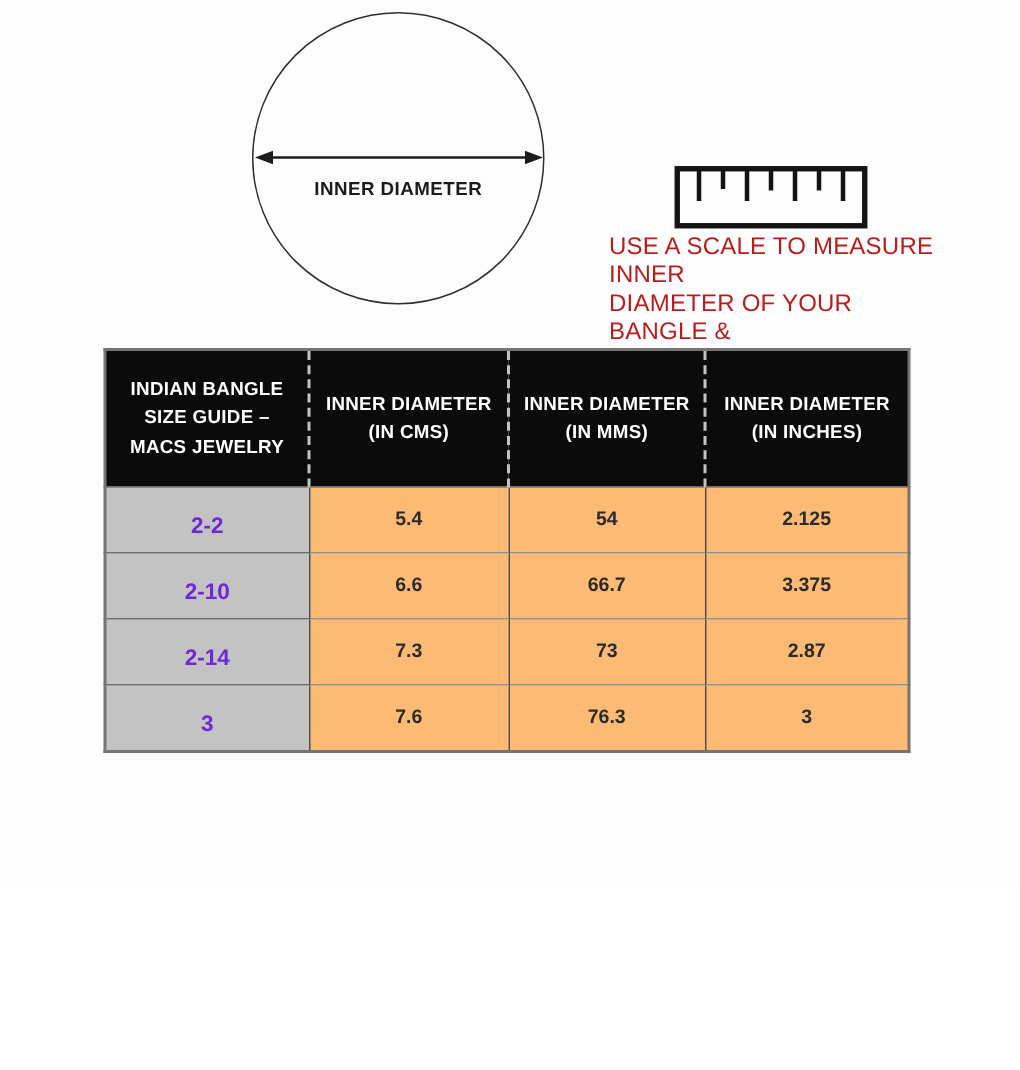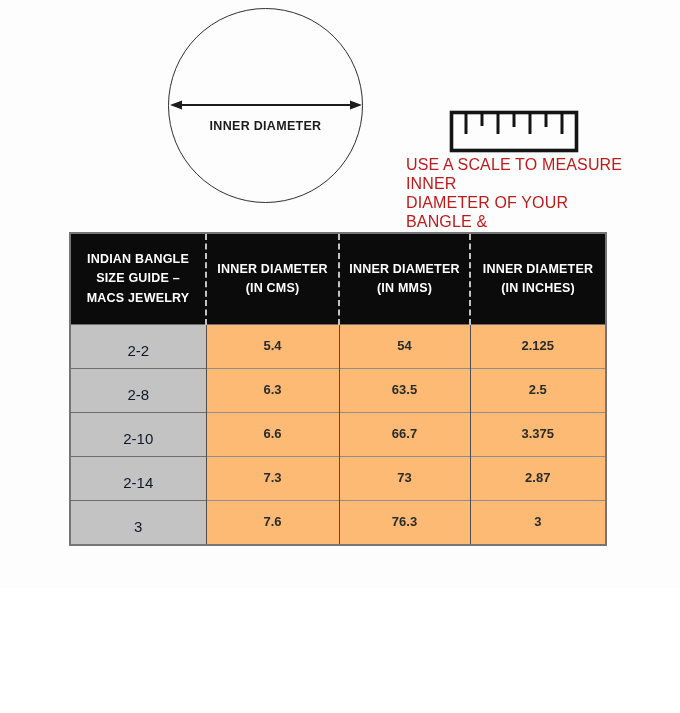--- a/index.html
+++ b/index.html
@@ -88,22 +88,22 @@
     font-size: 13px;
     font-weight: 700;
     color: #2b2b2b;
     padding: 0;
   }
   .size-table tbody td + td { border-left: 1.3px solid #4e4e4e; }
   .size-table tbody td.num { height: 40px; padding-bottom: 3px; }
   .size-table tbody td.size {
     background: #c3c3c3;
     font-size: 15px;
-    font-weight: 400;
-    color: #0f172a;
+    font-weight: 700;
+    color: #6d28d9;
     border-top: 1.2px solid #6f6f6f;
     height: 36px;
     padding-top: 7px;
   }
 </style>
 </head>
 <body>
 
 <div class="canvas">
 
@@ -151,26 +151,20 @@
       </tr>
     </thead>
     <tbody>
       <tr>
         <td class="size">2-2</td>
         <td class="num">5.4</td>
         <td class="num">54</td>
         <td class="num">2.125</td>
       </tr>
       <tr>
-        <td class="size">2-8</td>
-        <td class="num">6.3</td>
-        <td class="num">63.5</td>
-        <td class="num">2.5</td>
-      </tr>
-      <tr>
         <td class="size">2-10</td>
         <td class="num">6.6</td>
         <td class="num">66.7</td>
         <td class="num">3.375</td>
       </tr>
       <tr>
         <td class="size">2-14</td>
         <td class="num">7.3</td>
         <td class="num">73</td>
         <td class="num">2.87</td>

